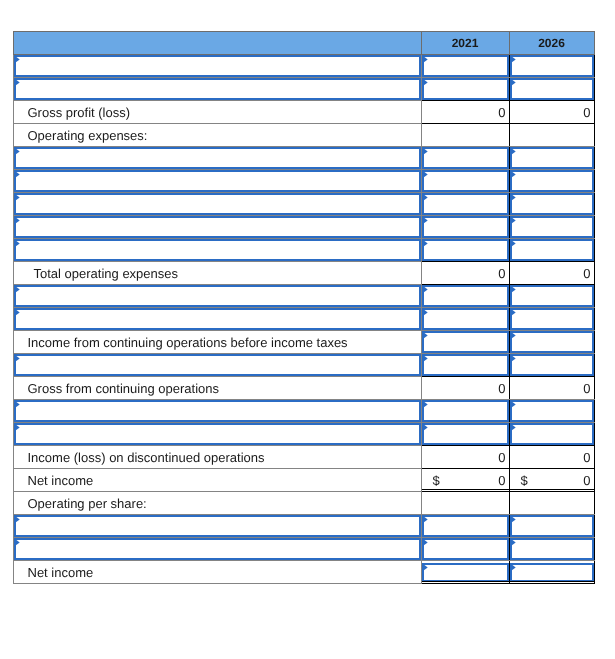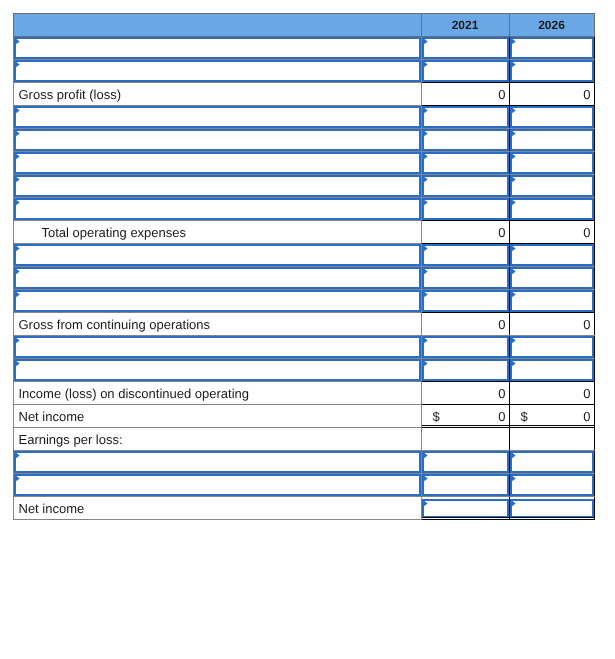--- a/index.html
+++ b/index.html
@@ -1,29 +1,29 @@
 <!DOCTYPE html>
 <html><head>
 <meta charset="utf-8">
 <style>
   html,body{margin:0;padding:0;background:#ffffff;}
   body{width:615px;height:659px;overflow:hidden;
        font-family:"Liberation Sans",sans-serif;
        -webkit-font-smoothing:antialiased;text-rendering:geometricPrecision;}
-  #sheet{position:absolute;left:12.5px;top:13px;}
+  #sheet{position:absolute;left:12.5px;top:31px;}
   table.grid{border-collapse:collapse;table-layout:fixed;font-size:13px;color:#1a1a1a;}
   col.c0{width:408px;} col.c1{width:88px;} col.c2{width:85px;}
   tr{height:23px;}
   td{padding:0;height:23px;line-height:21px;vertical-align:middle;
      border:1px solid #848484;box-sizing:border-box;background:#ffffff;}
   tr.hdr{height:23px;}
   tr.hdr td{background:#6aa8e5;border:1.5px solid #6d6d6d;text-align:center;
             font-weight:bold;font-size:12px;height:23px;}
-  td.lbl{padding-left:5px;}
-  td.ind{padding-left:28px;}
+  td.lbl{padding-left:14px;}
+  td.ind{padding-left:20px;}
   td.num{text-align:right;padding-right:3px;}
   td.blk{border-left-color:#000;border-right-color:#000;}
   td.btop{border-top:1px solid #000;}
   td.bbot{border-bottom:1px solid #000;}
   td.dbl{border-bottom:1px solid #000;position:relative;}
   td.dbl:after{content:"";position:absolute;left:0;right:0;bottom:1px;height:1px;background:#000;}
   td.incell{padding:0;}
   td.dbl .inp{height:19px;}
   .inp{position:relative;border:2px solid #2b6cc4;height:22px;
        margin:0;background:#ffffff;box-sizing:border-box;}
@@ -90,20 +90,25 @@
                 <path d="M0.5 0.55 L0.5 8.35 L5.7 4.45 Z" fill="#2b6cc4"></path>
               </svg>
             </div>
           </td>
         </tr>
         <tr class="total">
           <td class="lbl">Gross profit (loss)</td>
           <td class="num blk btop bbot"><span>0</span></td>
           <td class="num blk btop bbot"><span>0</span></td>
         </tr>
+        <tr class="section">
+          <td class="lbl">Operating expenses:</td>
+          <td class="num blk"></td>
+          <td class="num blk"></td>
+        </tr>
         <tr class="input-row">
           <td class="incell">
             <div class="inp">
               <svg class="tri" width="7" height="9" viewBox="0 0 7 9">
                 <path d="M0.5 0.55 L0.5 8.35 L5.7 4.45 Z" fill="#2b6cc4"></path>
               </svg>
             </div>
           </td>
           <td class="incell blk">
             <div class="inp">
@@ -241,20 +246,37 @@
           </td>
         </tr>
         <tr class="input-row">
           <td class="incell">
             <div class="inp">
               <svg class="tri" width="7" height="9" viewBox="0 0 7 9">
                 <path d="M0.5 0.55 L0.5 8.35 L5.7 4.45 Z" fill="#2b6cc4"></path>
               </svg>
             </div>
           </td>
+          <td class="incell blk">
+            <div class="inp">
+              <svg class="tri" width="7" height="9" viewBox="0 0 7 9">
+                <path d="M0.5 0.55 L0.5 8.35 L5.7 4.45 Z" fill="#2b6cc4"></path>
+              </svg>
+            </div>
+          </td>
+          <td class="incell blk">
+            <div class="inp">
+              <svg class="tri" width="7" height="9" viewBox="0 0 7 9">
+                <path d="M0.5 0.55 L0.5 8.35 L5.7 4.45 Z" fill="#2b6cc4"></path>
+              </svg>
+            </div>
+          </td>
+        </tr>
+        <tr class="label-input">
+          <td class="lbl">Income from continuing operations before income taxes</td>
           <td class="incell blk">
             <div class="inp">
               <svg class="tri" width="7" height="9" viewBox="0 0 7 9">
                 <path d="M0.5 0.55 L0.5 8.35 L5.7 4.45 Z" fill="#2b6cc4"></path>
               </svg>
             </div>
           </td>
           <td class="incell blk">
             <div class="inp">
               <svg class="tri" width="7" height="9" viewBox="0 0 7 9">
@@ -331,31 +353,31 @@
           </td>
           <td class="incell blk bbot">
             <div class="inp">
               <svg class="tri" width="7" height="9" viewBox="0 0 7 9">
                 <path d="M0.5 0.55 L0.5 8.35 L5.7 4.45 Z" fill="#2b6cc4"></path>
               </svg>
             </div>
           </td>
         </tr>
         <tr class="total">
-          <td class="lbl">Income (loss) on discontinued operating</td>
+          <td class="lbl">Income (loss) on discontinued operations</td>
           <td class="num blk btop bbot"><span>0</span></td>
           <td class="num blk btop bbot"><span>0</span></td>
         </tr>
         <tr class="grand">
           <td class="lbl">Net income</td>
           <td class="num blk btop dbl"><span class="cur-sym">$</span><span>0</span></td>
           <td class="num blk btop dbl"><span class="cur-sym">$</span><span>0</span></td>
         </tr>
         <tr class="section">
-          <td class="lbl">Earnings per loss:</td>
+          <td class="lbl">Operating per share:</td>
           <td class="num blk"></td>
           <td class="num blk"></td>
         </tr>
         <tr class="input-row">
           <td class="incell">
             <div class="inp">
               <svg class="tri" width="7" height="9" viewBox="0 0 7 9">
                 <path d="M0.5 0.55 L0.5 8.35 L5.7 4.45 Z" fill="#2b6cc4"></path>
               </svg>
             </div>

